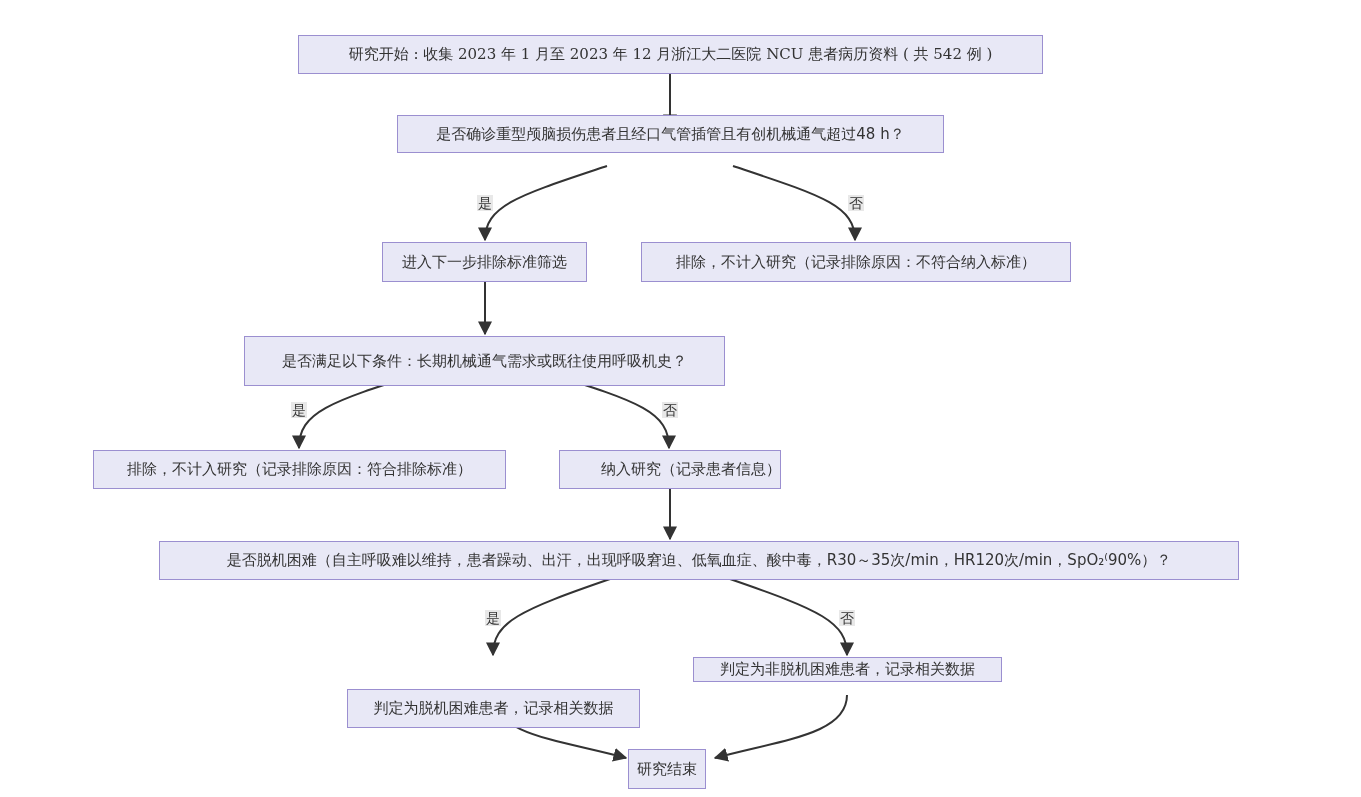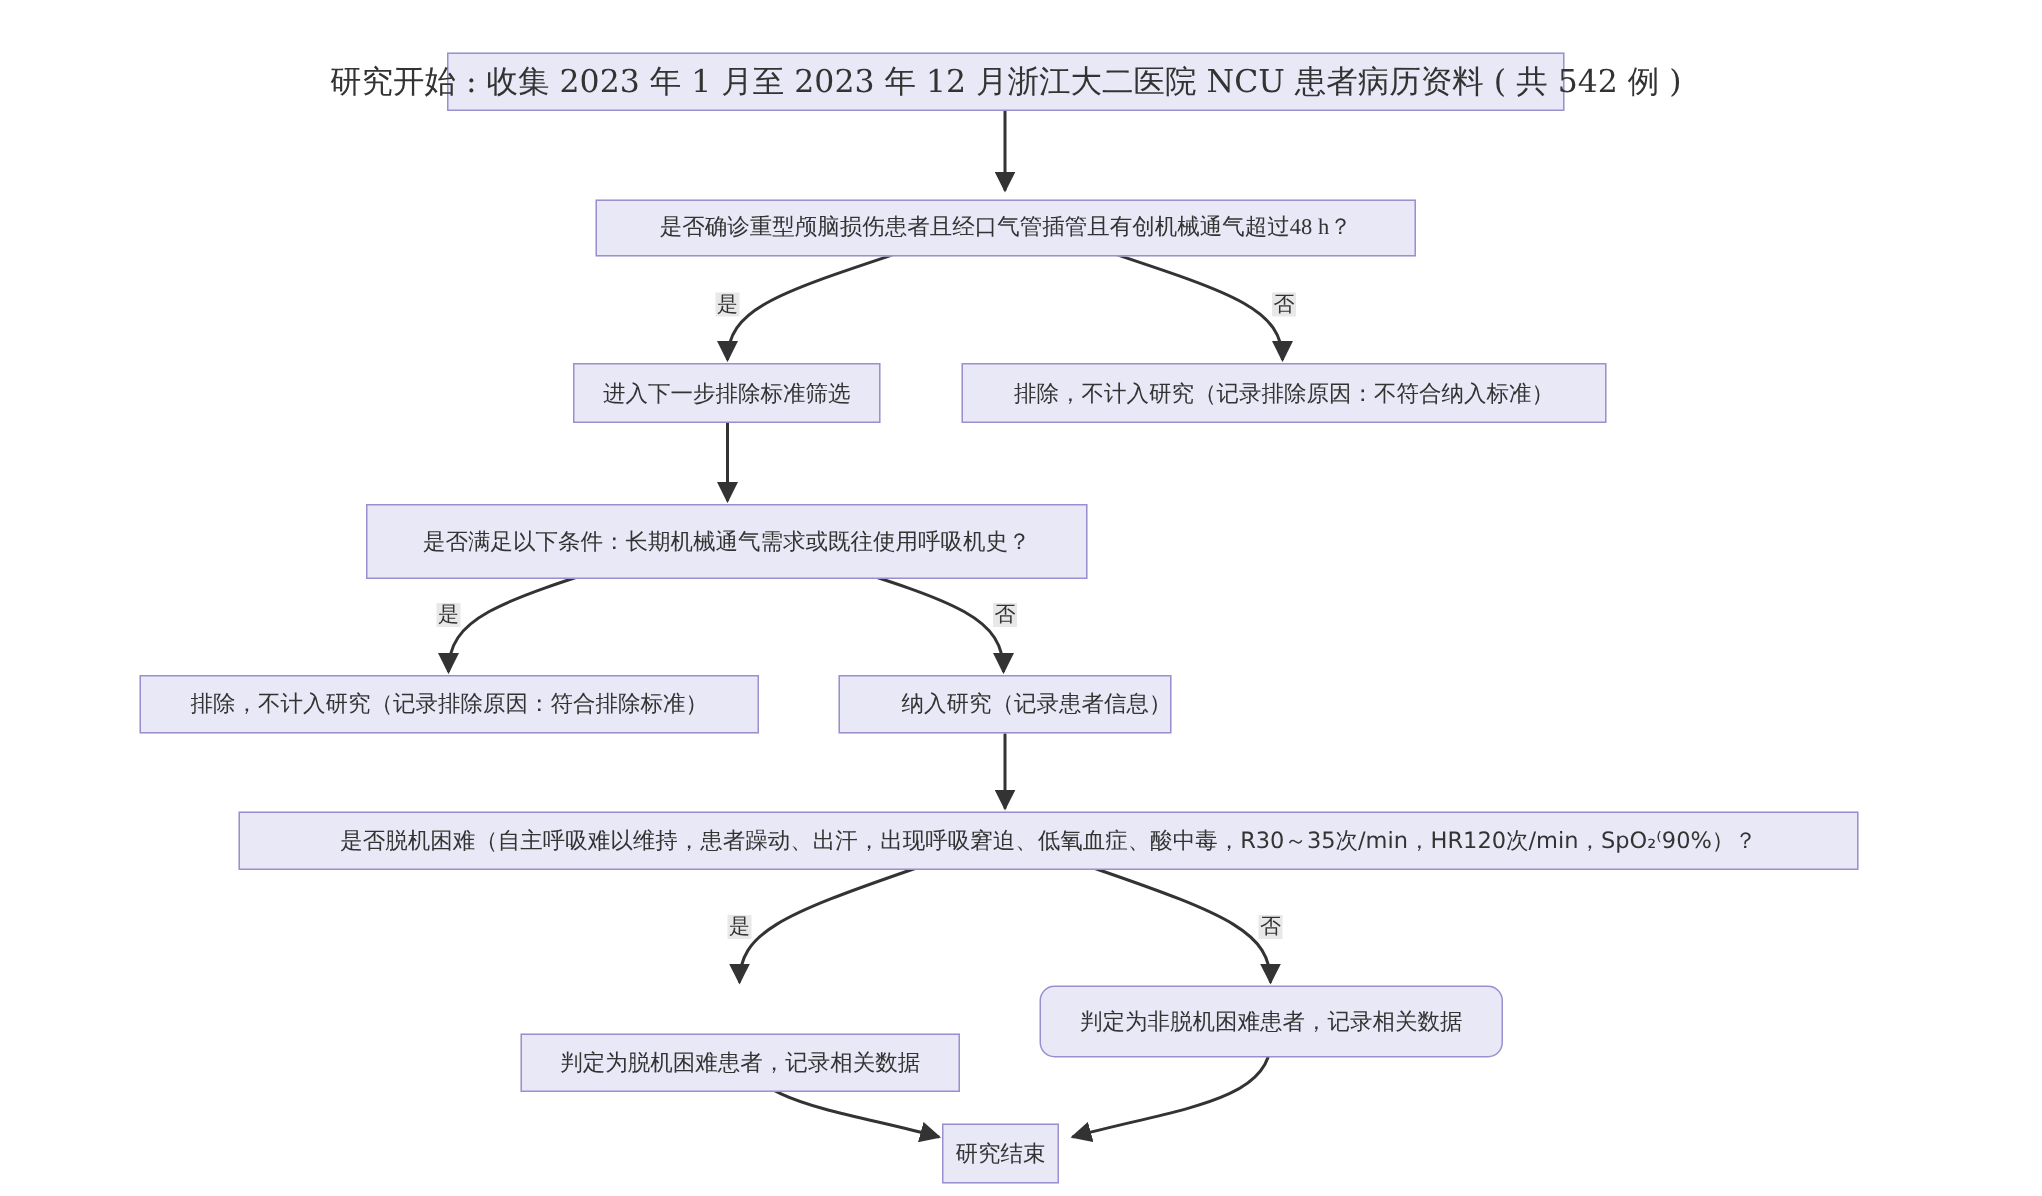--- a/index.html
+++ b/index.html
@@ -6,21 +6,21 @@
   body { width: 1361px; height: 797px; position: relative; overflow: hidden;
          font-family: "DejaVu Sans", "Liberation Sans", sans-serif; }
   #edges { position: absolute; left: 0; top: 0; width: 1361px; height: 797px; }
   .node {
     position: absolute; box-sizing: border-box;
     background: #e8e8f6; border: 1.5px solid #9b8fd0;
     color: #333333; font-size: 15px; line-height: 1;
     display: flex; align-items: center; justify-content: center;
     white-space: nowrap; padding: 0 6px;
   }
-  .node.serif { font-family: "DejaVu Serif", "Liberation Serif", serif; font-size: 21px; }
+  .node.serif { font-family: "DejaVu Serif", "Liberation Serif", serif; font-size: 15px; }
   .elabel {
     position: absolute; background: #e8e8e8; color: #333333;
     font-size: 14px; line-height: 1; padding: 1px 1px;
     transform: translate(-50%, -50%); white-space: nowrap;
   }
   .edge { fill: none; stroke: #333333; stroke-width: 2; }
 </style>
 </head>
 <body>
 
@@ -38,37 +38,37 @@
   <path class="edge" marker-end="url(#arrow)" d="M547,373 C640,402 669,412 669,448"></path>
   <path class="edge" marker-end="url(#arrow)" d="M670,488 L670,539"></path>
   <path class="edge" marker-end="url(#arrow)" d="M610,579 C520,610 493,622 493,655"></path>
   <path class="edge" marker-end="url(#arrow)" d="M730,579 C820,610 847,622 847,655"></path>
   <path class="edge" marker-end="url(#arrow)" d="M493,695 C493,735 560,740 626,758"></path>
   <path class="edge" marker-end="url(#arrow)" d="M847,695 C847,735 780,740 715,758"></path>
 </svg>
 
 <div class="node serif" style="left:298px; top:35px; width:745px; height:39px;">研究开始 : 收集 2023 年 1 月至 2023 年 12 月浙江大二医院 NCU 患者病历资料 ( 共 542 例 )</div>
 
-<div class="node" style="left:397px; top:133px; width:547px; height:38px;font-family:Liberation Serif, serif;">是否确诊重型颅脑损伤患者且经口气管插管且有创机械通气超过48 h？</div>
+<div class="node" style="left:397px; top:115px; width:547px; height:38px;">是否确诊重型颅脑损伤患者且经口气管插管且有创机械通气超过48 h？</div>
 
 <div class="node" style="left:382px; top:242px; width:205px; height:40px;">进入下一步排除标准筛选</div>
 
 <div class="node" style="left:641px; top:242px; width:430px; height:40px;text-align:right;">排除，不计入研究（记录排除原因：不符合纳入标准）</div>
 
 <div class="node" style="left:244px; top:336px; width:481px; height:50px;">是否满足以下条件：长期机械通气需求或既往使用呼吸机史？</div>
 
 <div class="node" style="left:93px; top:450px; width:413px; height:39px;">排除，不计入研究（记录排除原因：符合排除标准）</div>
 
 <div class="node" style="left:559px; top:450px; width:222px; height:39px;padding-left:48px;">纳入研究（记录患者信息）</div>
 
 <div class="node" style="left:131px; top:541px; width:1080px; height:39px;margin-left:28px;">是否脱机困难（自主呼吸难以维持，患者躁动、出汗，出现呼吸窘迫、低氧血症、酸中毒，R30～35次/min，HR120次/min，SpO₂⁽90%）？</div>
 
 <div class="node" style="left:347px; top:657px; width:293px; height:39px;margin-top:32px;">判定为脱机困难患者，记录相关数据</div>
 
-<div class="node" style="left:693px; top:657px; width:309px; height:48px;border-radius:10px;">判定为非脱机困难患者，记录相关数据</div>
+<div class="node" style="left:693px; top:657px; width:309px; height:25px;">判定为非脱机困难患者，记录相关数据</div>
 
 <div class="node" style="left:628px; top:749px; width:78px; height:40px;">研究结束</div>
 
 <span class="elabel" style="left:485px; top:203px;">是</span>
 <span class="elabel" style="left:856px; top:203px;">否</span>
 <span class="elabel" style="left:299px; top:410px;">是</span>
 <span class="elabel" style="left:670px; top:410px;">否</span>
 <span class="elabel" style="left:493px; top:618px;">是</span>
 <span class="elabel" style="left:847px; top:618px;">否</span>
 

